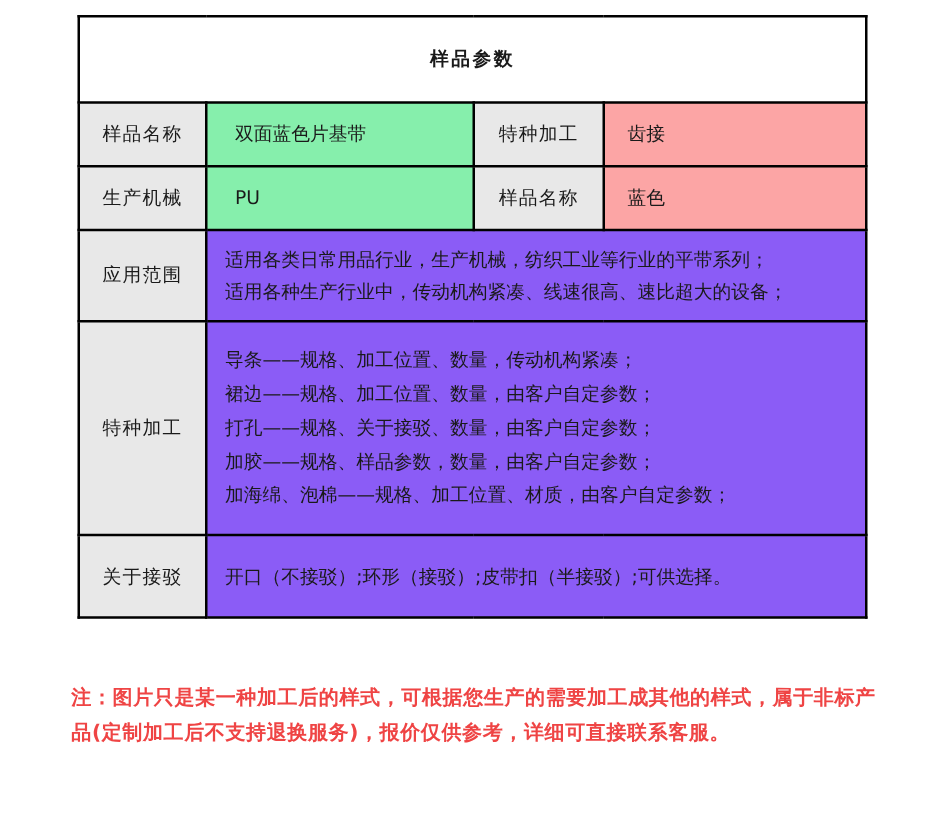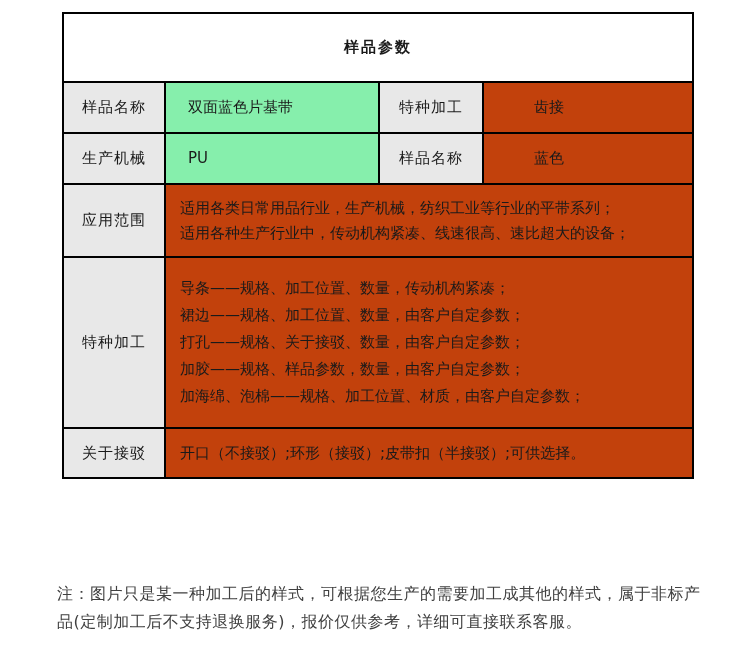--- a/index.html
+++ b/index.html
@@ -30,38 +30,38 @@
     font-weight: bold;
     letter-spacing: 2px;
     background: #ffffff;
   }
   td.label {
     background: #e8e8e8;
     text-align: center;
     letter-spacing: 1px;
   }
   td.val-2 { padding-left: 22px; background: #86efac; }
-  td.val-4 { padding-left: 50px; background: #c2410c; }
-  td.val-wide { padding-left: 14px; padding-right: 8px; background: #c2410c; }
+  td.val-4 { padding-left: 18px; background: #fca5a5; }
+  td.val-wide { padding-left: 14px; padding-right: 8px; background: #8b5cf6; }
   tr.r-short td { height: 51px; }
   tr.r-mid td { height: 64px; }
   tr.r-range td { height: 73px; }
   tr.r-special td { height: 171px; }
-  tr.r-joint td { height: 50px; }
+  tr.r-joint td { height: 66px; }
   .cell-line { line-height: 25px; }
   tr.r-special .cell-line { line-height: 27px; }
 
   .note {
-    position: absolute; left: 57px; top: 580px;
+    position: absolute; left: 57px; top: 544px;
     width: 648px;
     font-size: 16px;
-    font-weight: normal;
+    font-weight: bold;
     line-height: 28px;
     letter-spacing: 0.5px;
-    color: #404040;
+    color: #ef4444;
   }
 </style>
 </head>
 <body>
 
 <div class="page">
 
   <table class="spec">
     <colgroup>
       <col style="width:102px">

